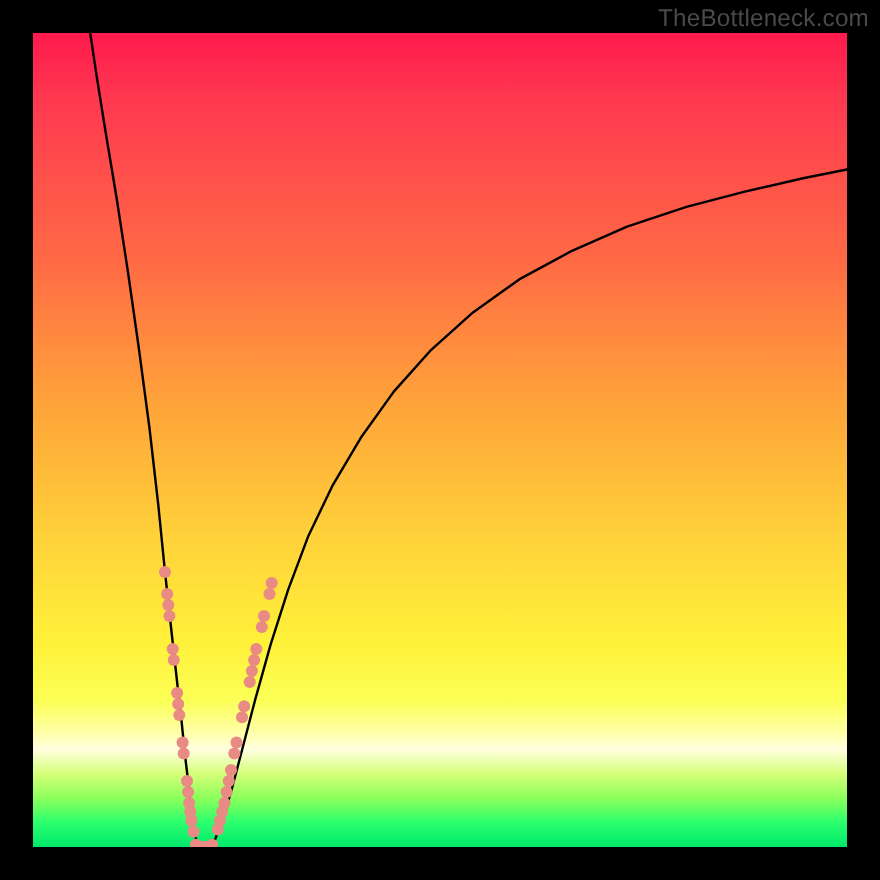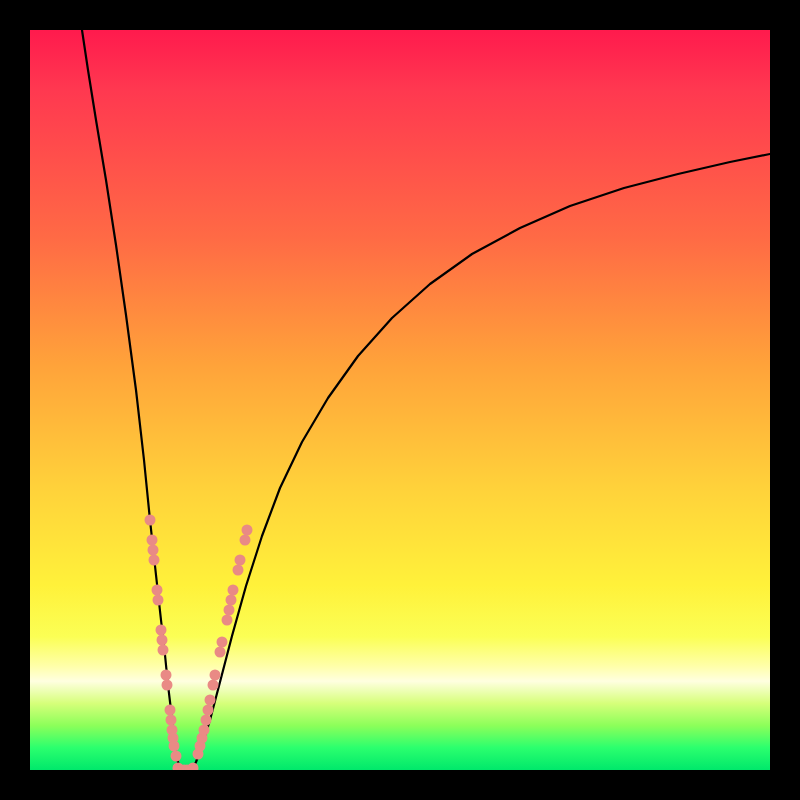--- a/index.html
+++ b/index.html
@@ -122,13 +122,14 @@
           <circle cx="148" cy="738" r="5.5" fill="#e98a85"></circle>
           <circle cx="151" cy="740" r="5.5" fill="#e98a85"></circle>
           <circle cx="154" cy="740" r="5.5" fill="#e98a85"></circle>
           <circle cx="157" cy="740" r="5.5" fill="#e98a85"></circle>
           <circle cx="160" cy="740" r="5.5" fill="#e98a85"></circle>
           <circle cx="163" cy="738" r="5.5" fill="#e98a85"></circle>
         </g>
     </svg>
   </div>
 
+  <div class="watermark">TheBottleneck.com</div>
 </div>
 
 </body></html>

